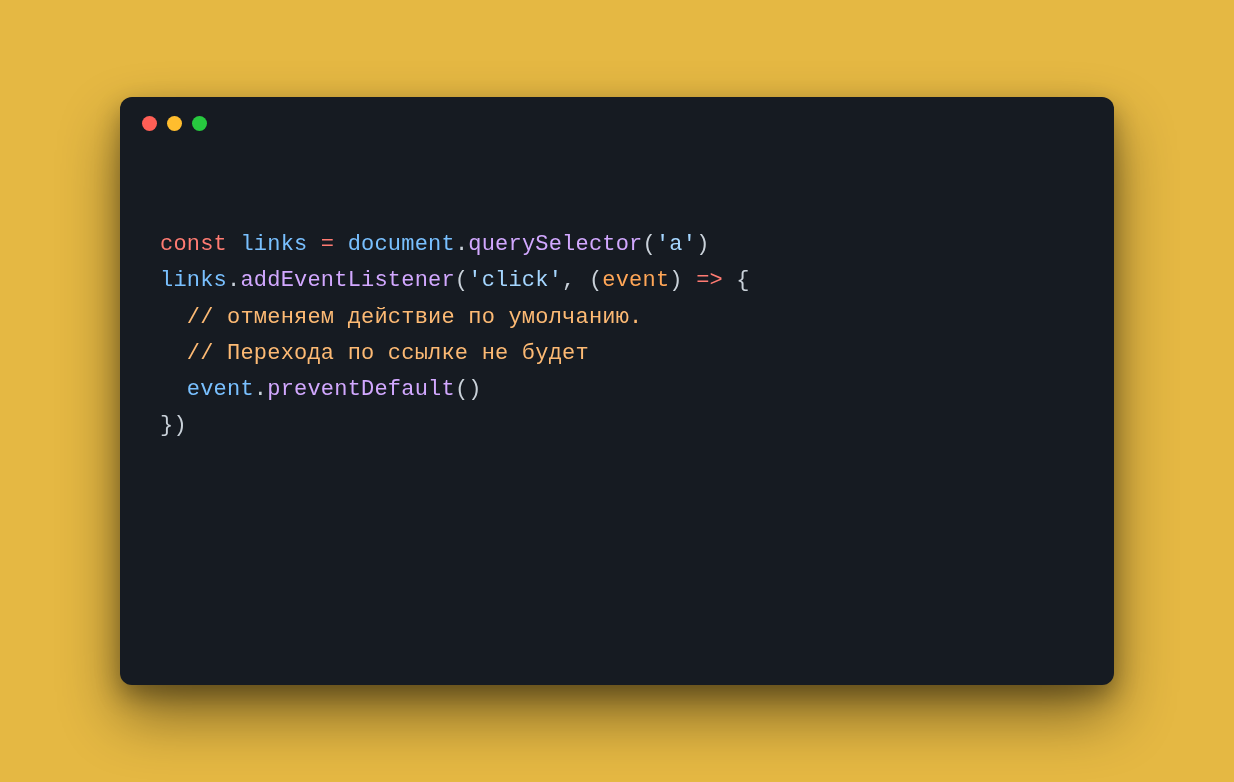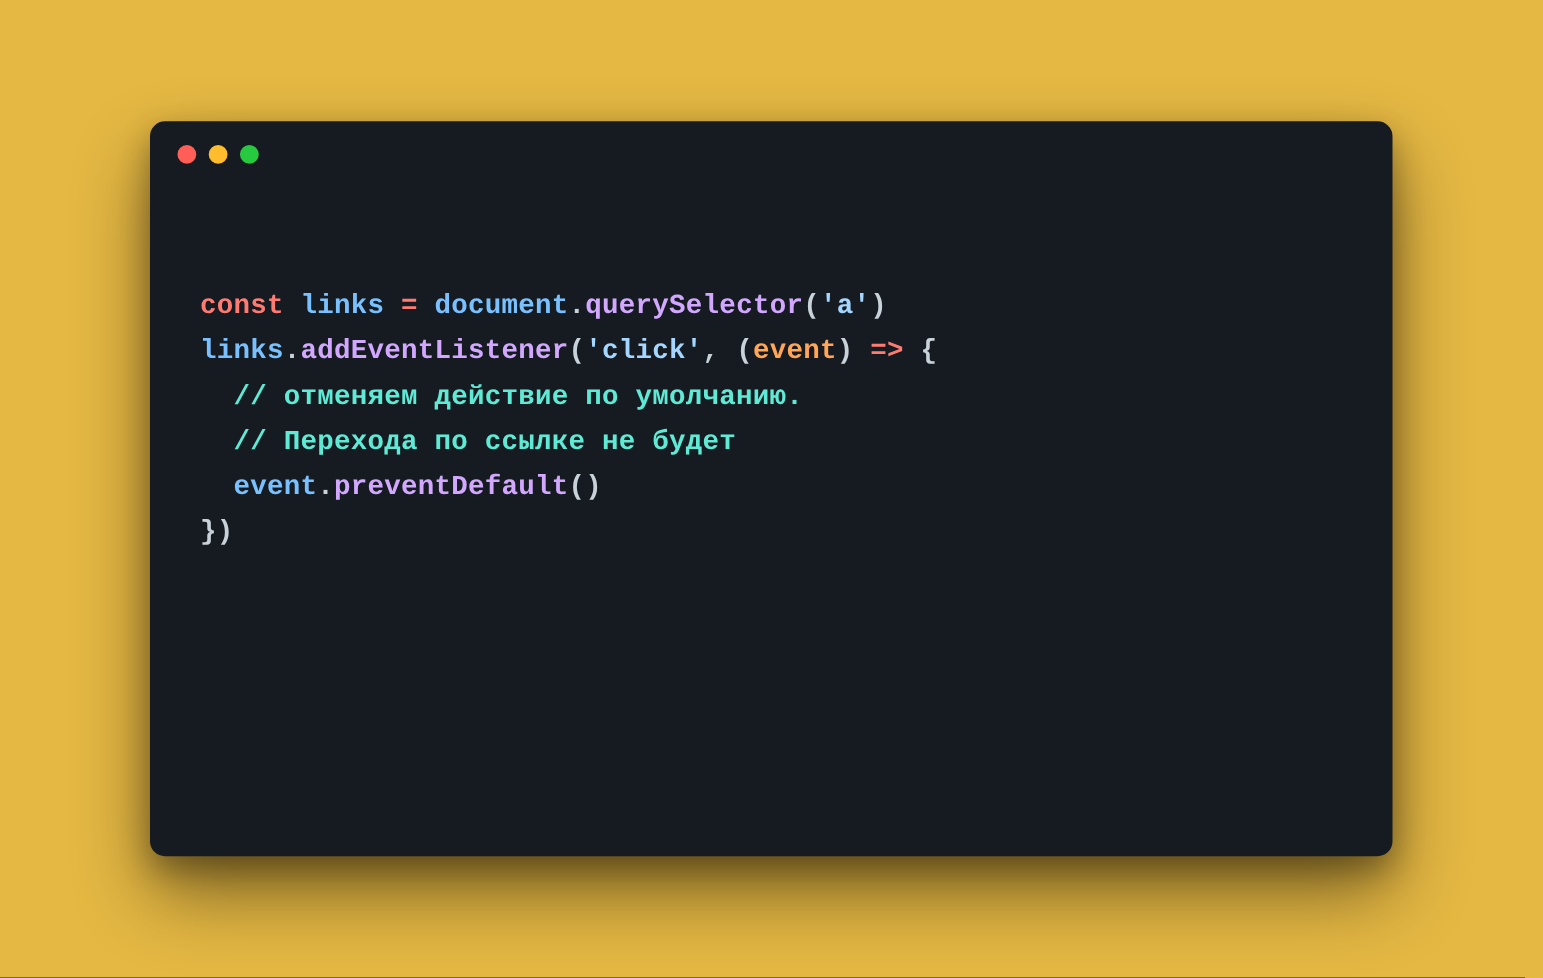--- a/index.html
+++ b/index.html
@@ -18,21 +18,20 @@
     }
     .editor-window {
       width: 994px;
       height: 588px;
       background: #161b22;
       border-radius: 12px;
       box-shadow: 0 30px 60px rgba(0,0,0,0.45), 0 10px 25px rgba(0,0,0,0.3);
       overflow: hidden;
       display: flex;
       flex-direction: column;
-      font-weight: bold;
     }
     .titlebar {
       height: 52px;
       display: flex;
       align-items: center;
       padding-left: 22px;
       gap: 10px;
     }
     .traffic-light {
       width: 15px;
@@ -52,21 +51,21 @@
       color: #c9d1d9;
     }
     .tok-keyword { color: #ff7b72; }
     .tok-identifier { color: #79c0ff; }
     .tok-function { color: #d2a8ff; }
     .tok-string { color: #a5d6ff; }
     .tok-arrow { color: #ff7b72; }
     .tok-operator { color: #ff7b72; }
     .tok-param { color: #ffa657; }
     .tok-punct { color: #c9d1d9; }
-    .tok-comment { color: #5eead4; }
+    .tok-comment { color: #fdba74; }
     .line { display: block; }
   </style>
 </head>
 <body>
 
 <div class="editor-window">
   <div class="titlebar">
     <div class="traffic-light tl-red"></div>
     <div class="traffic-light tl-yellow"></div>
     <div class="traffic-light tl-green"></div>

